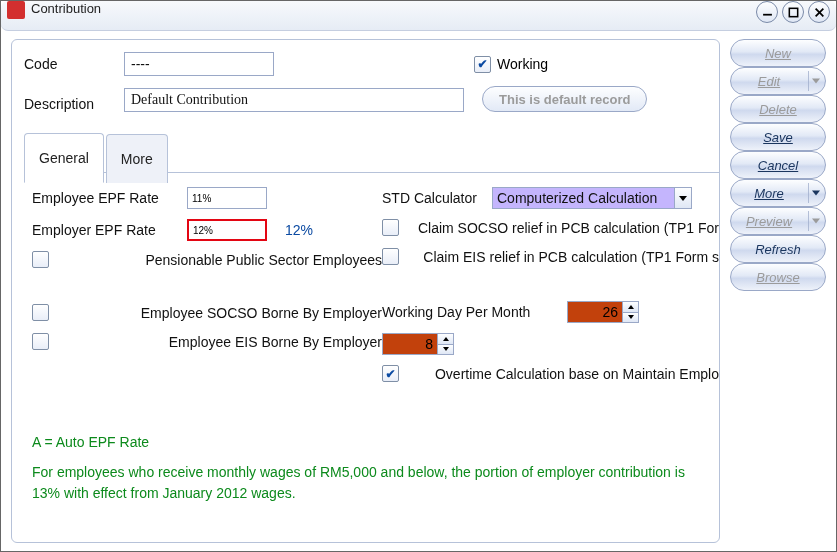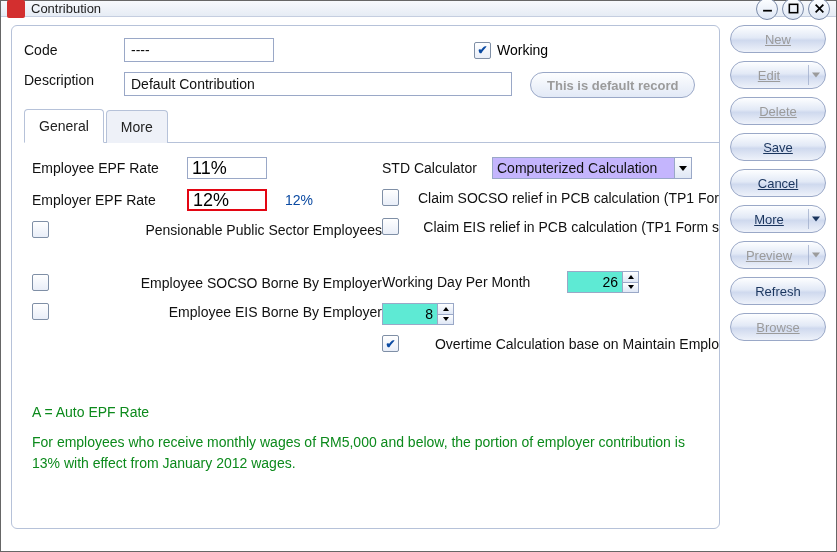--- a/index.html
+++ b/index.html
@@ -1,20 +1,20 @@
 <!DOCTYPE html>
 <html><head>
 <meta charset="utf-8">
 <style>
   * { box-sizing: border-box; font-family: "Segoe UI", Tahoma, sans-serif; }
   body { margin: 0; background: #fff; }
   .window { width: 837px; height: 552px; border: 1px solid #666; background: #fff; position: relative; }
   .titlebar {
-    height: 16px; background: linear-gradient(to bottom, #f7f9fc, #e6ecf5);
-    display: flex; align-items: center; padding: 0 6px; border-bottom: 1px solid #c5cee0;
+    height: 30px; background: linear-gradient(to bottom, #f7f9fc, #e6ecf5);
+    display: flex; padding: 0 6px; border-bottom: 1px solid #c5cee0; border-radius: 7px;
   }
   .titlebar .app-icon {
     width: 18px; height: 18px; background: #d32f2f; border-radius: 2px; margin-right: 6px;
     display: flex; align-items: center; justify-content: center; font-size: 8px; color: #fff;
   }
   .titlebar .title { font-size: 13px; color: #222; }
   .titlebar .win-controls { margin-left: auto; display: flex; gap: 0; }
   .win-btn {
     width: 22px; height: 22px; border: 1px solid #7a8aa8; border-radius: 50%;
     background: linear-gradient(to bottom, #fdfeff, #dfe7f5);
@@ -22,21 +22,21 @@
     cursor: pointer; font-weight: bold; font-size: 13px; color: #1a1a1a;
   }
   .win-btn svg { width: 11px; height: 11px; }
 
   .content-row { display: flex; height: calc(100% - 30px); }
   .main-panel {
     flex: 1; margin: 8px 6px 8px 10px; border: 1px solid #b6c2d9; border-radius: 6px;
     padding: 12px 0 6px 12px; overflow: hidden; position: relative; background: #fff;
   }
   .side-panel {
-    width: 110px; padding: 8px 10px 8px 4px; display: flex; flex-direction: column; gap: 8px;
+    width: 110px; padding: 8px 10px 8px 4px; display: flex; flex-direction: column;  font-style: italic;
   }
   .side-btn {
     height: 28px; border: 1px solid #9aa8c7; border-radius: 14px;
     background: linear-gradient(to bottom, #fdfeff, #e2e9f6 45%, #cfd9ee 55%, #eef2fa);
     font-size: 13px; color: #1a355e; cursor: pointer; display: flex; align-items: center;
     justify-content: center; position: relative;
   }
   .side-btn.disabled { color: #9b9b9b; cursor: default; }
   .side-btn .ul { text-decoration: underline; }
   .side-btn.split { padding-right: 18px; }
@@ -44,62 +44,62 @@
     position: absolute; right: 5px; top: 50%; transform: translateY(-50%);
     width: 0; height: 0; border-left: 4px solid transparent; border-right: 4px solid transparent;
     border-top: 5px solid #1a355e;
   }
   .side-btn.disabled .caret { border-top-color: #9b9b9b; }
   .side-btn.split::before {
     content: ""; position: absolute; right: 16px; top: 3px; bottom: 3px; width: 1px;
     background: rgba(154,168,199,0.7);
   }
 
-  .field-row { display: flex; align-items: flex-start; margin-bottom: 10px; font-size: 14px; }
+  .field-row { display: flex; align-items: flex-end; margin-bottom: 10px; font-size: 14px; }
   .label { width: 100px; color: #111; }
   .text-input {
     border: 1px solid #9aa8c7; padding: 2px 6px; font-size: 14px; height: 24px;
     background: #fff; color: #111;
   }
   .text-input.code { width: 150px; }
-  .text-input.desc { width: 388px; }
+  .text-input.desc { width: 340px; font-family: Liberation Serif, serif; }
 
   .top-row1 { display: flex; align-items: center; }
   .top-row1 .active-check { margin-left: 200px; display: flex; align-items: center; gap: 6px; }
   .chk {
     width: 17px; height: 17px; border: 1px solid #7f8fa6; border-radius: 2px;
     background: linear-gradient(to bottom, #fff, #e9eef8);
     display: flex; align-items: center; justify-content: center; font-size: 12px; color: #0b4aa2;
     cursor: pointer;
   }
   .chk.checked::after { content: "✔"; font-weight: bold; }
 
   .default-badge {
     margin-left: 18px; height: 26px; padding: 8px 16px; border: 1px solid #9aa8c7;
     border-radius: 14px; background: linear-gradient(to bottom, #fdfeff, #e2e9f6);
     color: #9b9b9b; font-size: 13px; display: flex; align-items: center; font-weight: bold;
   }
 
   .tabbar { display: flex; align-items: flex-end; margin-top: 8px; border-bottom: 1px solid #b6c2d9; }
   .tab {
-    padding: 8px 14px; font-size: 14px; border: 1px solid #b6c2d9; border-bottom: none;
+    padding: 16px 14px; font-size: 14px; border: 1px solid #b6c2d9; border-bottom: none;
     border-radius: 4px 4px 0 0; background: #eef1f8; color: #222; margin-right: 2px;
-    cursor: pointer; position: relative; top: 1px;
+    cursor: pointer; position: relative; top: 11px;
   }
   .tab.active { background: #fff; border-bottom: 1px solid #fff; }
 
   .tab-body { padding: 14px 0 0 8px; font-size: 14px; color: #111; }
   .two-col { display: flex; }
   .col-left { width: 350px; }
   .col-right { flex: 1; }
 
   .form-line { display: flex; align-items: center; margin-bottom: 10px; min-height: 22px; }
   .form-line .lbl { }
   .col-left .lbl { width: 155px; }
-  .rate-input { border: 1px solid #9aa8c7; width: 80px; height: 22px; padding: 1px 4px; font-size: 18px; }
+  .rate-input { border: 1px solid #9aa8c7; width: 80px; height: 22px; padding: 1px 4px; font-size: 10px; }
   .rate-input.highlight { border: 2.5px solid #e30613; }
   .blue-hint { color: #0b4aa2; margin-left: 18px; }
 
   .opt-line { display: flex; align-items: center; gap: 8px; margin-bottom: 12px; justify-content: space-between; }
 
   .std-row { display: flex; align-items: center; margin-bottom: 10px; }
   .std-row .lbl { width: 110px; }
   .select {
     border: 1px solid #9aa8c7; height: 22px; width: 200px; display: flex; align-items: center;
     padding: 0 18px 0 4px; position: relative; background: #c4b5fd; font-size: 14px; cursor: pointer;
@@ -109,21 +109,21 @@
     background: linear-gradient(to bottom, #fdfeff, #dfe7f5); display: flex; align-items: center; justify-content: center;
   }
   .select .dd-btn::after {
     content: ""; width: 0; height: 0; border-left: 4px solid transparent; border-right: 4px solid transparent;
     border-top: 5px solid #000;
   }
 
   .num-row { display: flex; align-items: center; margin-bottom: 10px; }
   .num-row .lbl { width: 185px; }
   .spin {
-    width: 72px; height: 22px; border: 1px solid #9aa8c7; display: flex; background: #5eead4;
+    width: 72px; height: 22px; border: 1px solid #9aa8c7; display: flex; background: #c2410c;
   }
   .spin input {
     flex: 1; border: none; text-align: right; padding-right: 4px; font-size: 14px; width: 100%;
     outline: none; background: transparent;
   }
   .spin .arrows { width: 16px; display: flex; flex-direction: column; border-left: 1px solid #9aa8c7; }
   .spin .arrows div {
     flex: 1; display: flex; align-items: center; justify-content: center;
     background: linear-gradient(to bottom, #fdfeff, #dfe7f5); cursor: pointer;
   }

